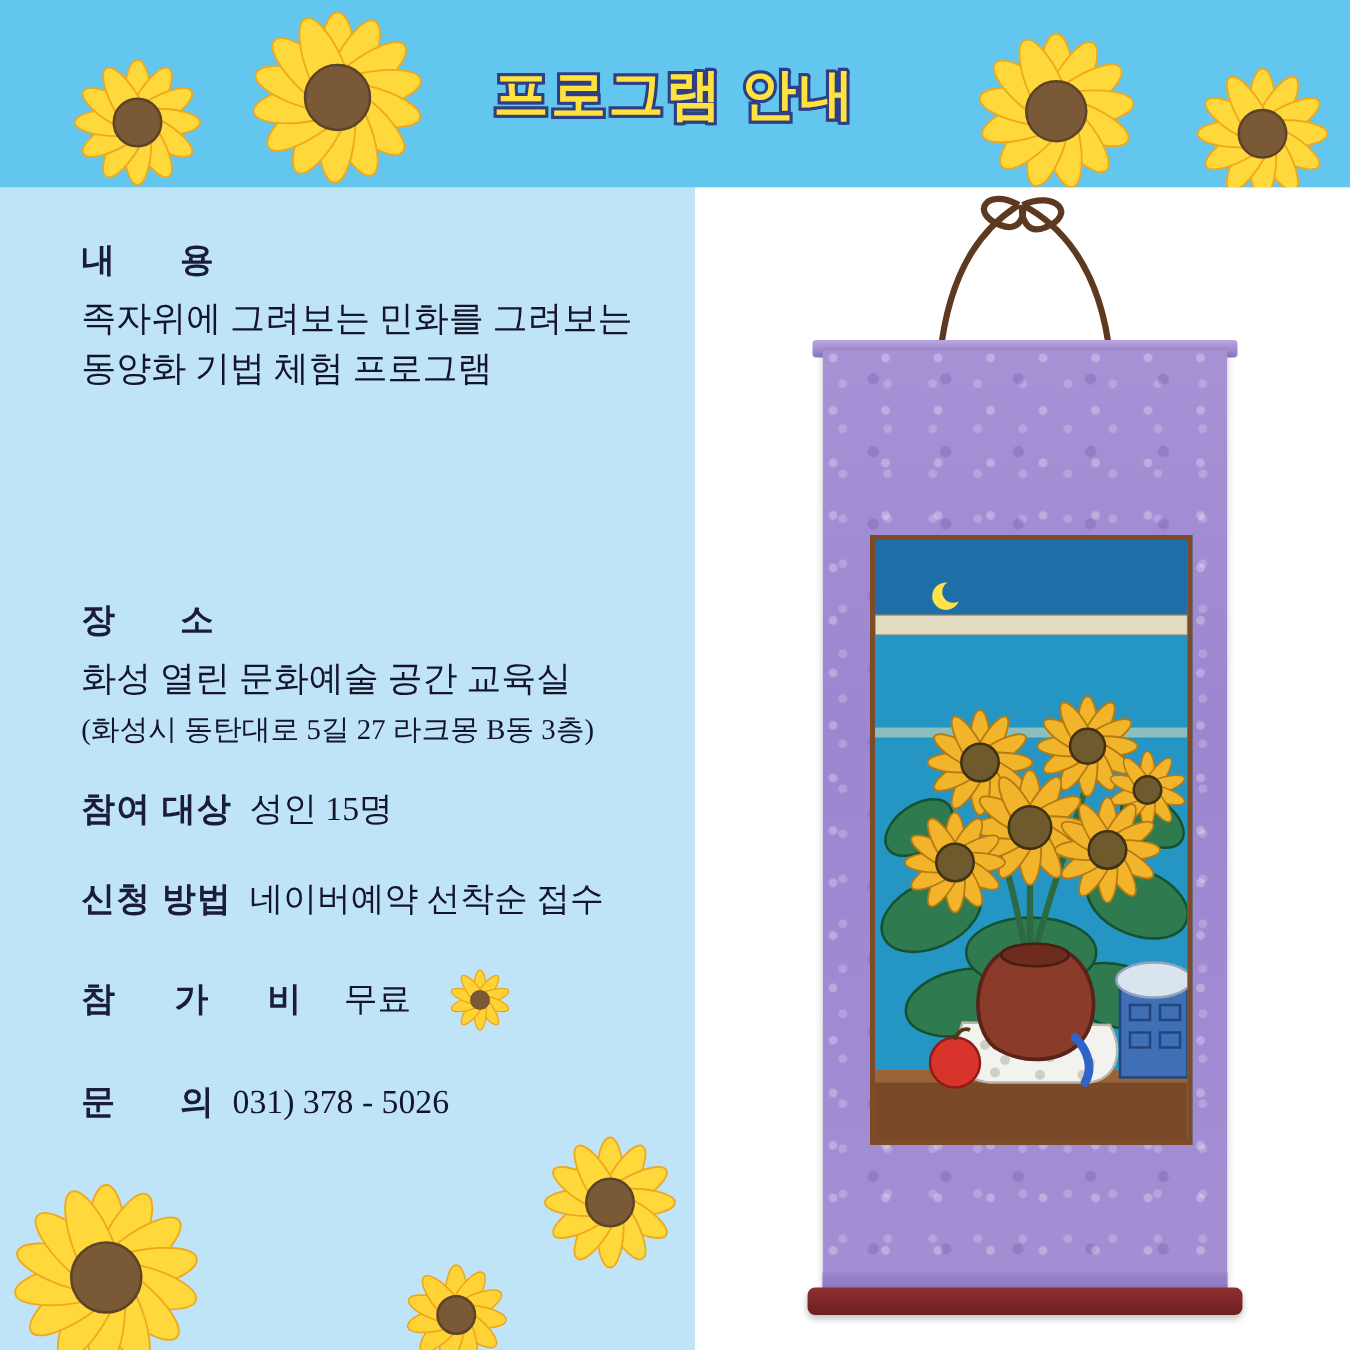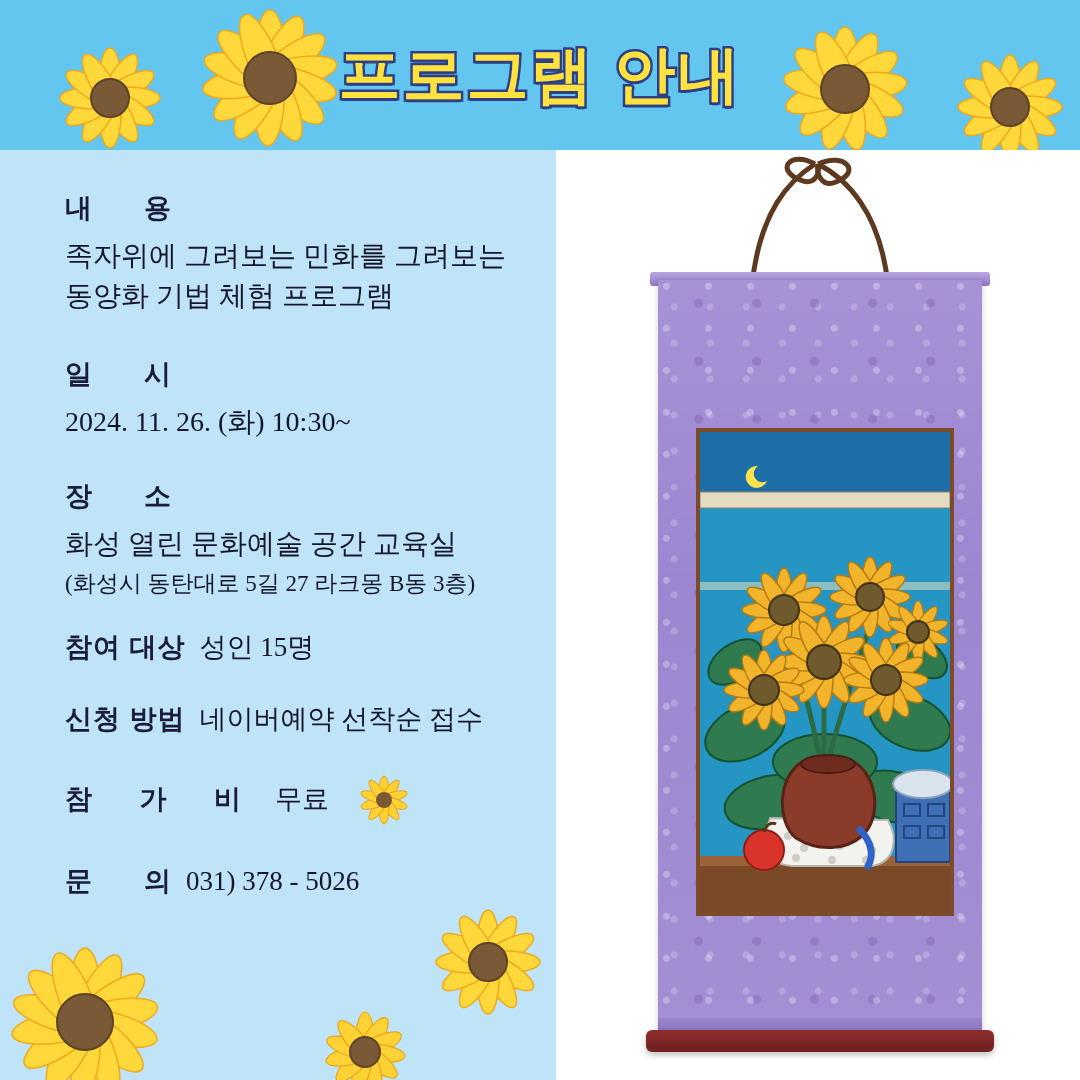--- a/index.html
+++ b/index.html
@@ -13,21 +13,21 @@
 
   
   .header-band{
     position:absolute;left:0;top:0;width:1080px;height:150px;
     background:#63c6ef;
   }
   .header-title{
     position:absolute;left:0;top:34px;width:1080px;height:82px;
     display:flex;align-items:center;justify-content:center;
     font-family:"Liberation Sans", sans-serif;
-    font-size:62px;font-weight:bold;letter-spacing:2px;
+    font-size:44px;font-weight:bold;letter-spacing:2px;
     color:#ffe23d;
     -webkit-text-stroke:5px #2e3f86;
     paint-order:stroke fill;
     text-shadow:0 3px 0 #2e3f86;
   }
 
   
   .left-panel{
     position:absolute;left:0;top:150px;width:556px;height:930px;
     background:#bfe4f7;
@@ -198,24 +198,20 @@
   <div class="header-title">프로그램 안내</div>
 
   <div class="left-panel"></div>
 
   <div class="row" style="top:190px;">
     <div class="lbl">내      용</div>
     <div class="val" style="margin-top:10px;">족자위에 그려보는 민화를 그려보는
 동양화 기법 체험 프로그램</div>
   </div>
 
-  <div class="row" style="top:356px;">
-    <div class="lbl">일      시</div>
-    <div class="val" style="margin-top:10px;">2024. 11. 26. (화)  10:30~</div>
-  </div>
 
   <div class="row" style="top:478px;">
     <div class="lbl">장      소</div>
     <div class="val" style="margin-top:10px;">화성 열린 문화예술 공간 교육실</div>
     <div class="val small" style="margin-top:4px;">(화성시 동탄대로 5길 27 라크몽 B동 3층)</div>
   </div>
 
   <div class="row inline" style="top:628px;">
     <div class="lbl">참여 대상</div>
     <div class="val">성인 15명</div>

